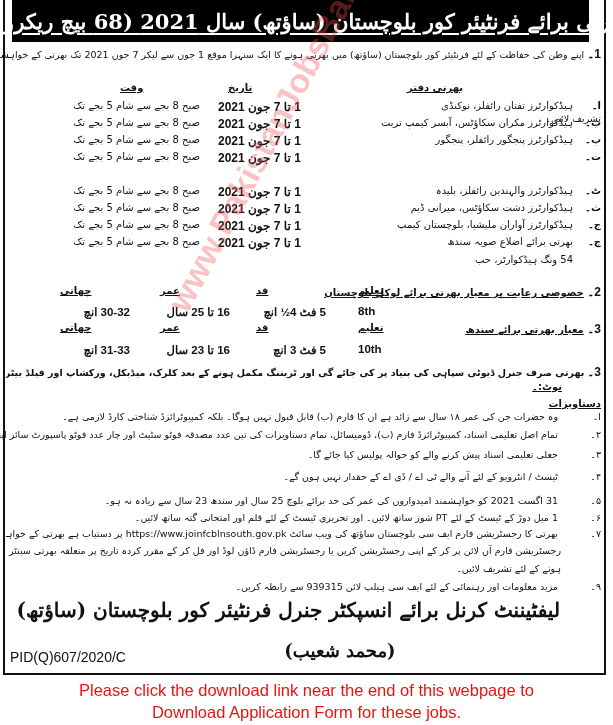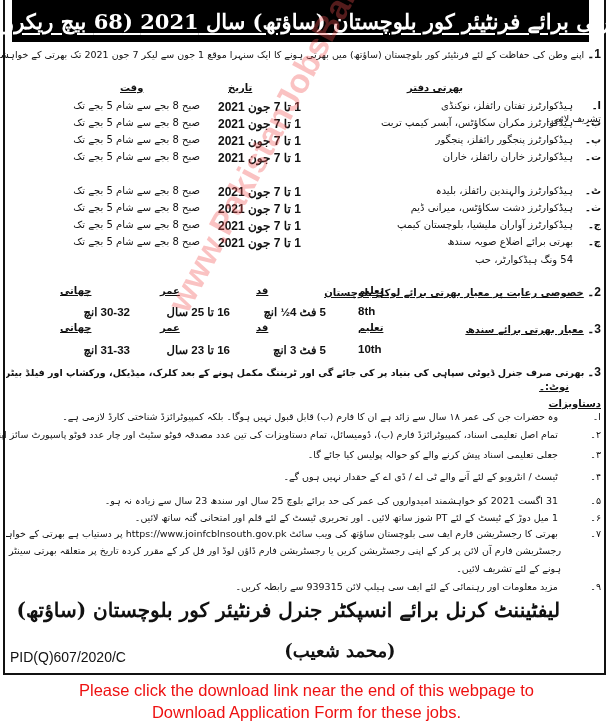--- a/index.html
+++ b/index.html
@@ -60,21 +60,20 @@
   <span class="cell time">صبح 8 بجے سے شام 5 بجے تک</span>
 </div>
 <div class="table-row" style="top:134px;">
   <span class="cell letter">پ۔</span>
   <span class="cell office">ہیڈکوارٹرز پنجگور رائفلز، پنجگور</span>
   <span class="cell date">1 تا 7 جون 2021</span>
   <span class="cell time">صبح 8 بجے سے شام 5 بجے تک</span>
 </div>
 <div class="table-row" style="top:151px;">
   <span class="cell letter">ت۔</span>
-  <span class="cell office">ہیڈکوارٹرز خاران رائفلز، خاران</span>
   <span class="cell date">1 تا 7 جون 2021</span>
   <span class="cell time">صبح 8 بجے سے شام 5 بجے تک</span>
 </div>
 <div class="table-row" style="top:185px;">
   <span class="cell letter">ٹ۔</span>
   <span class="cell office">ہیڈکوارٹرز والہندین رائفلز، بلیدہ</span>
   <span class="cell date">1 تا 7 جون 2021</span>
   <span class="cell time">صبح 8 بجے سے شام 5 بجے تک</span>
 </div>
 <div class="table-row" style="top:202px;">
@@ -131,21 +130,21 @@
   <span class="crit-cell bold rtl" style="left:236px; width:90px;">5 فٹ 3 انچ</span>
   <span class="crit-cell bold rtl" style="left:140px; width:90px;">16 تا 23 سال</span>
   <span class="crit-cell bold rtl" style="left:40px; width:90px;">31-33 انچ</span>
 </div>
 
 <div class="para" style="right:12px; top:365px; width:595px; overflow:hidden;">
   <span class="num">3۔</span>
   <span style="font-weight:bold;">بھرتی صرف جنرل ڈیوٹی سپاہی کی بنیاد پر کی جائے گی اور ٹریننگ مکمل ہونے کے بعد کلرک، میڈیکل، ورکشاپ اور فیلڈ بیٹری کے ٹریڈ تعلیمی قابلیت اور میرٹ کے معیار پر دیئے جائیں گے۔</span>
 </div>
 
-<div class="para hdr" style="right:44px; top:380px;">نوٹ:۔</div>
+<div class="para hdr" style="right:51px; top:380px;">نوٹ:۔</div>
 <div class="para hdr" style="right:12px; top:397px;">دستاویزات</div>
 
 <div class="para" style="right:12px; top:410px;">
   <span style="display:inline-block;width:40px;">ا۔</span>
   <span>وہ حضرات جن کی عمر ۱۸ سال سے زائد ہے ان کا فارم (ب) قابل قبول نہیں ہوگا۔ بلکہ کمپیوٹرائزڈ شناختی کارڈ لازمی ہے۔</span>
 </div>
 <div class="para" style="right:12px; top:428px;">
   <span style="display:inline-block;width:40px;">۲۔</span>
   <span>تمام اصل تعلیمی اسناد، کمپیوٹرائزڈ فارم (ب)، ڈومیسائل، تمام دستاویزات کی تین عدد مصدقہ فوٹو سٹیٹ اور چار عدد فوٹو پاسپورٹ سائز اپنے ہمراہ لائیں۔</span>
 </div>

